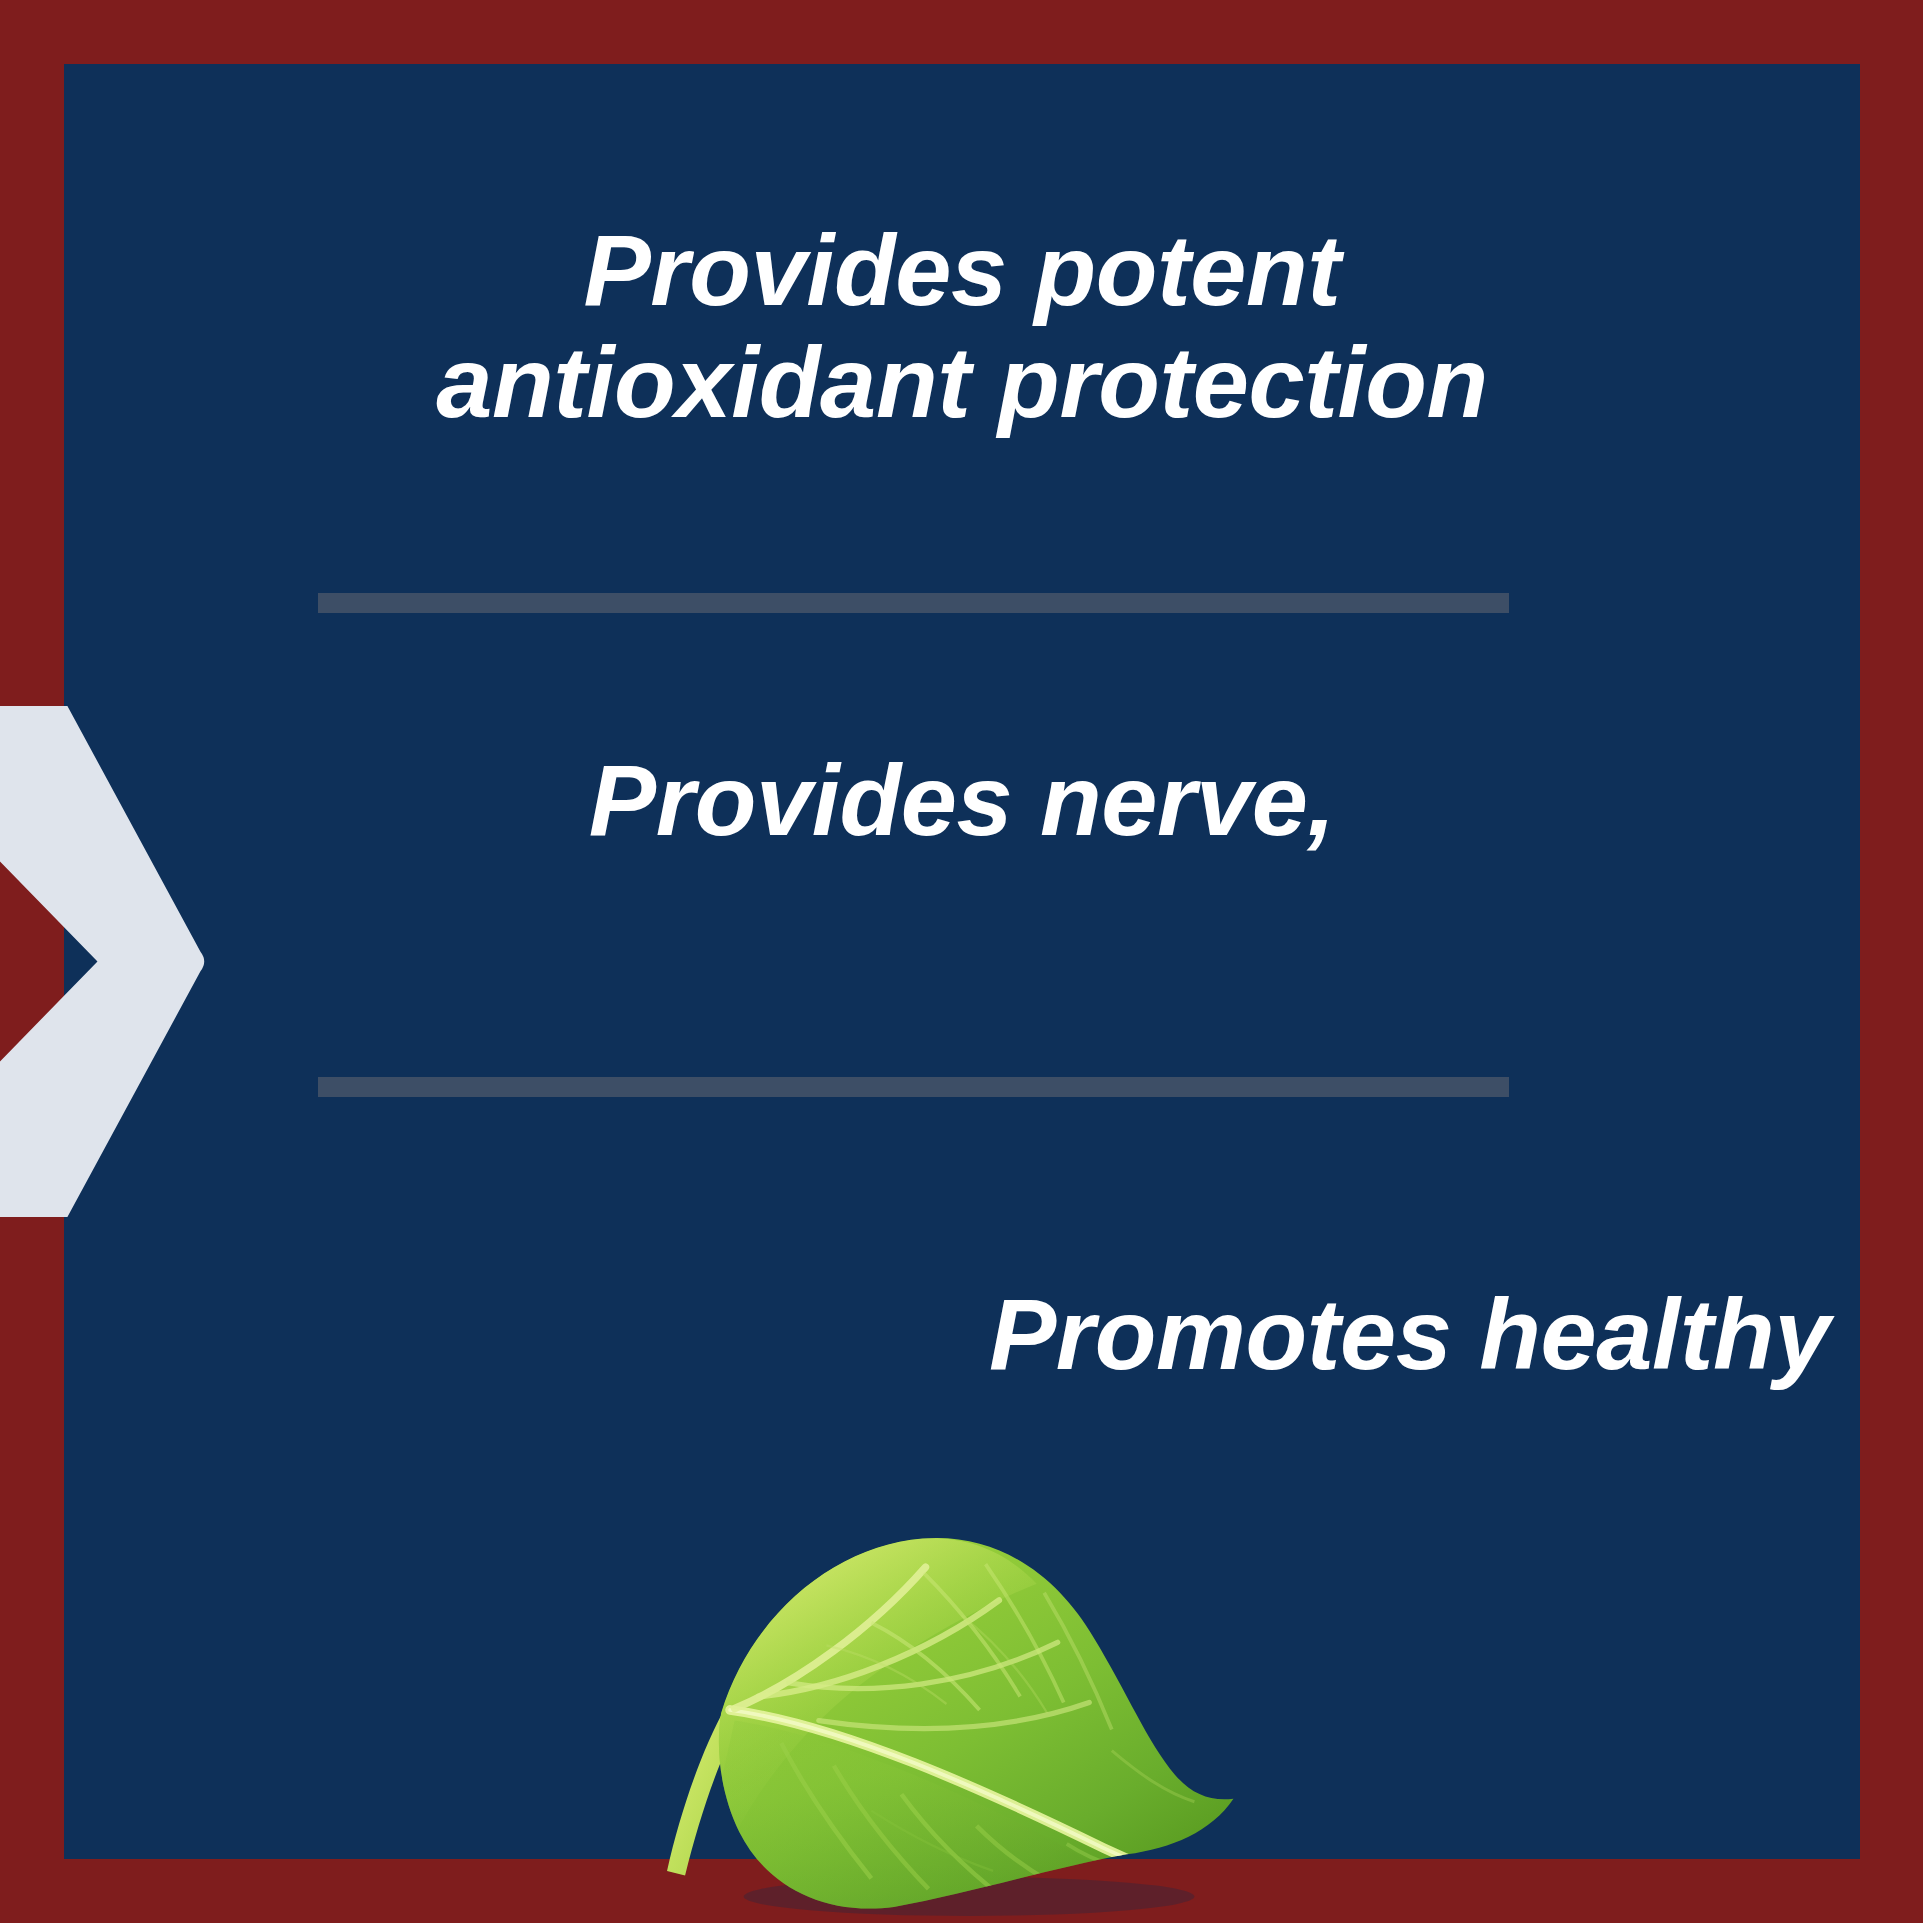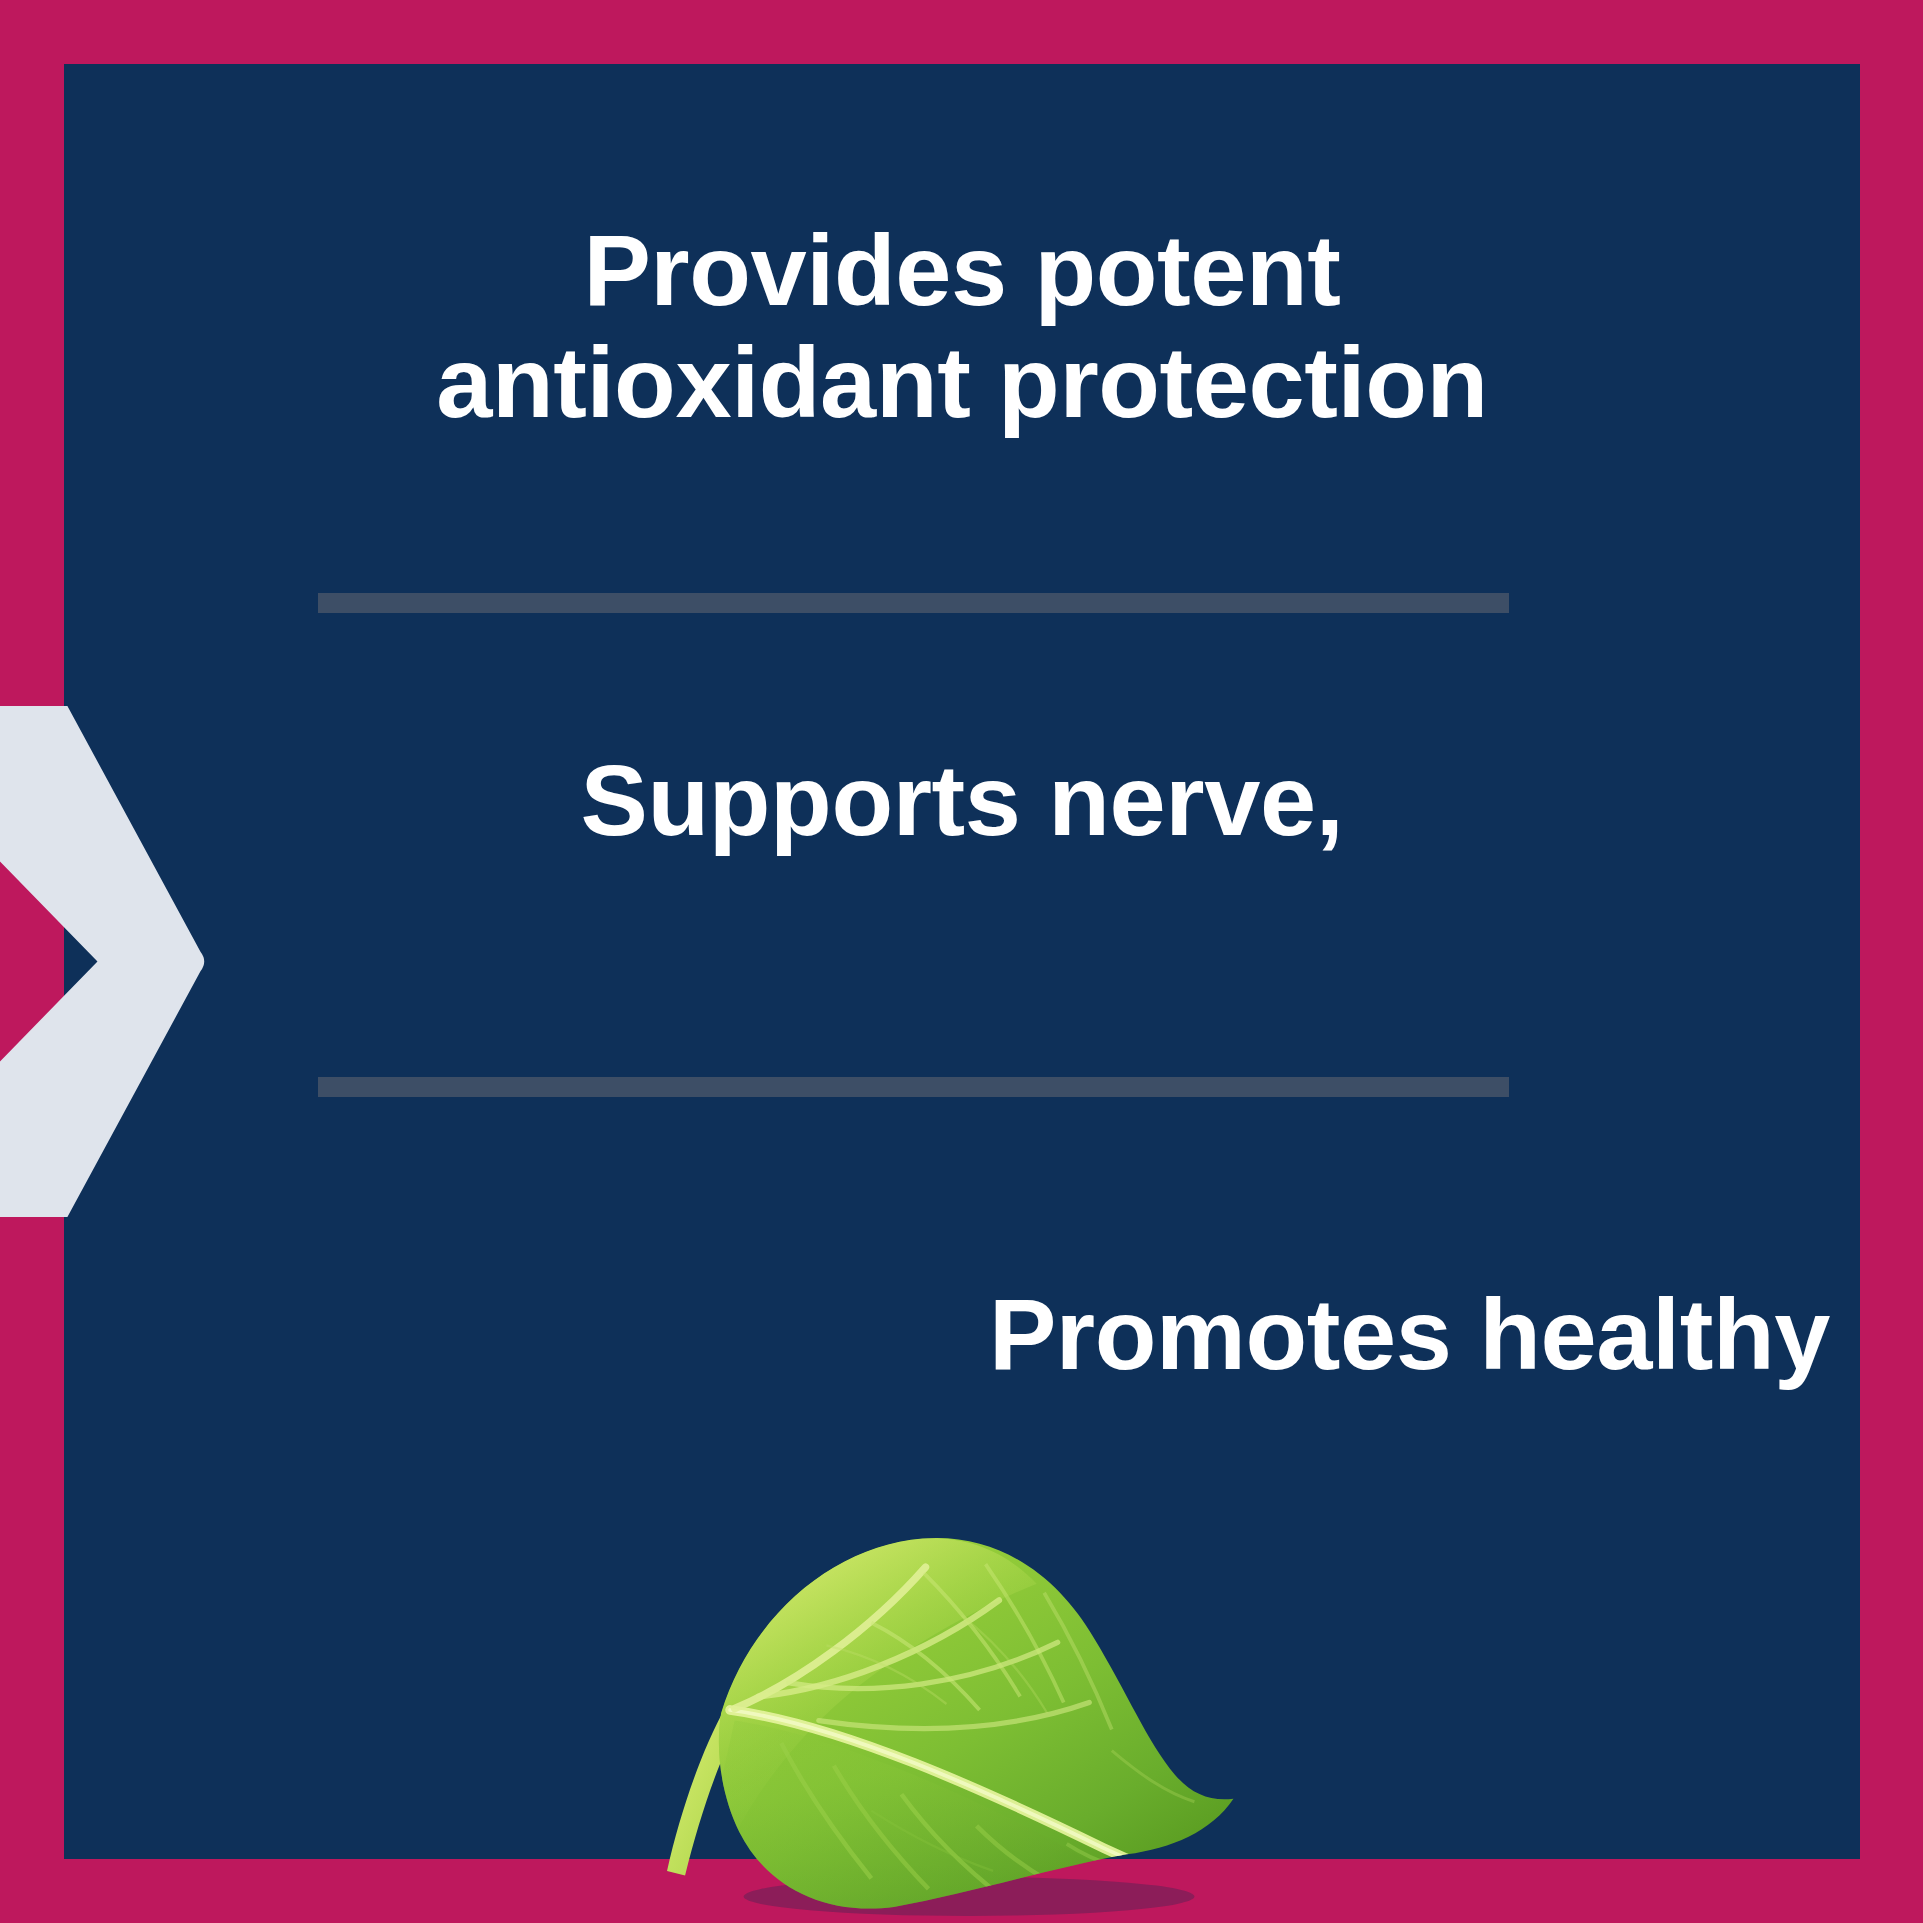--- a/index.html
+++ b/index.html
@@ -14,21 +14,22 @@
     background:#dfe4ec;
     font-family:"Liberation Sans", sans-serif;
     position:relative;
   }
 
   
   #benefits-card {
     position:absolute;
     left:0; top:0;
     width:1924px; height:1924px;
-    background:#be185d;
+    background:#7f1d1d;
+    font-style:italic;
   }
 
   
   #navy-panel {
     position:absolute;
     left:64px;
     top:64px;
     width:1796px;
     height:1795px;
     background:#0e3059;
@@ -121,21 +122,21 @@
   <div class="divider-rule" id="divider-1"></div>
 
   <div id="benefit-list">
 
     <div class="benefit-row" id="benefit-row-0">
       <span class="line">Provides potent</span>
       <span class="line">antioxidant protection</span>
     </div>
 
     <div class="benefit-row" id="benefit-row-1">
-      <span class="line">Supports nerve,</span>
+      <span class="line">Provides nerve,</span>
     </div>
 
     <div class="benefit-row" id="benefit-row-2">
       <span class="line">Promotes healthy</span>
     </div>
 
   </div>
 
   <svg id="leaf-image" viewBox="0 0 800 560" preserveAspectRatio="none">
     <defs>

